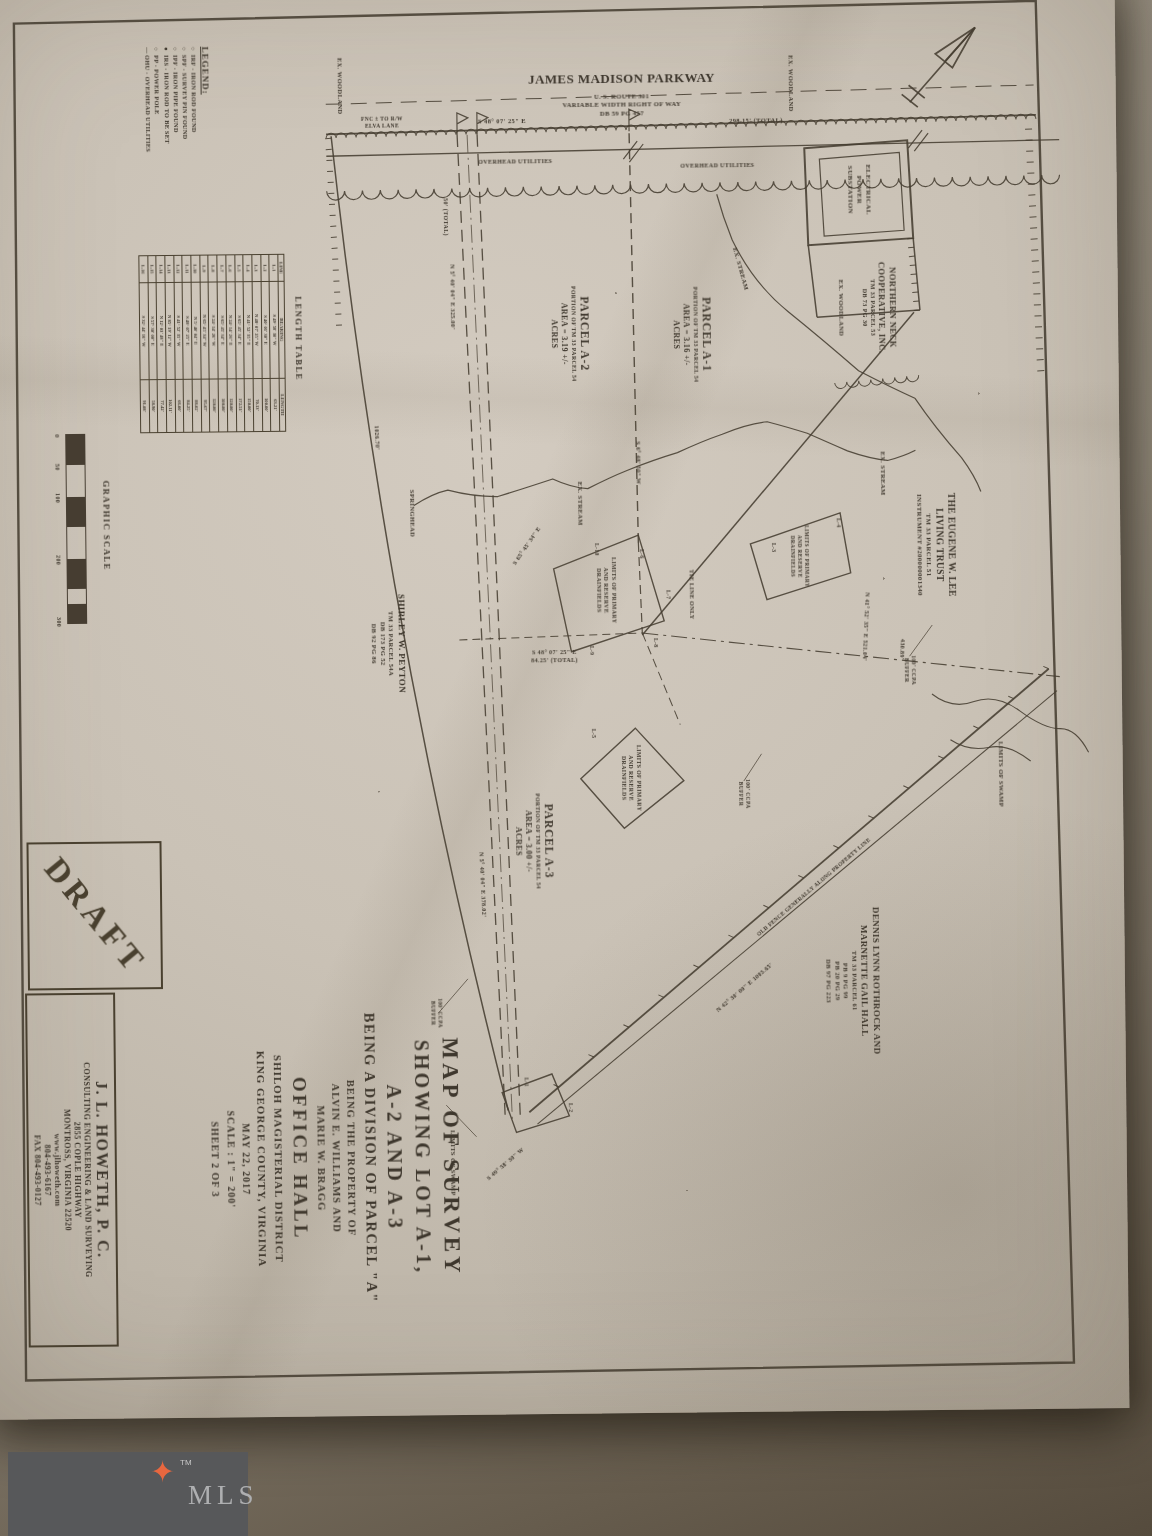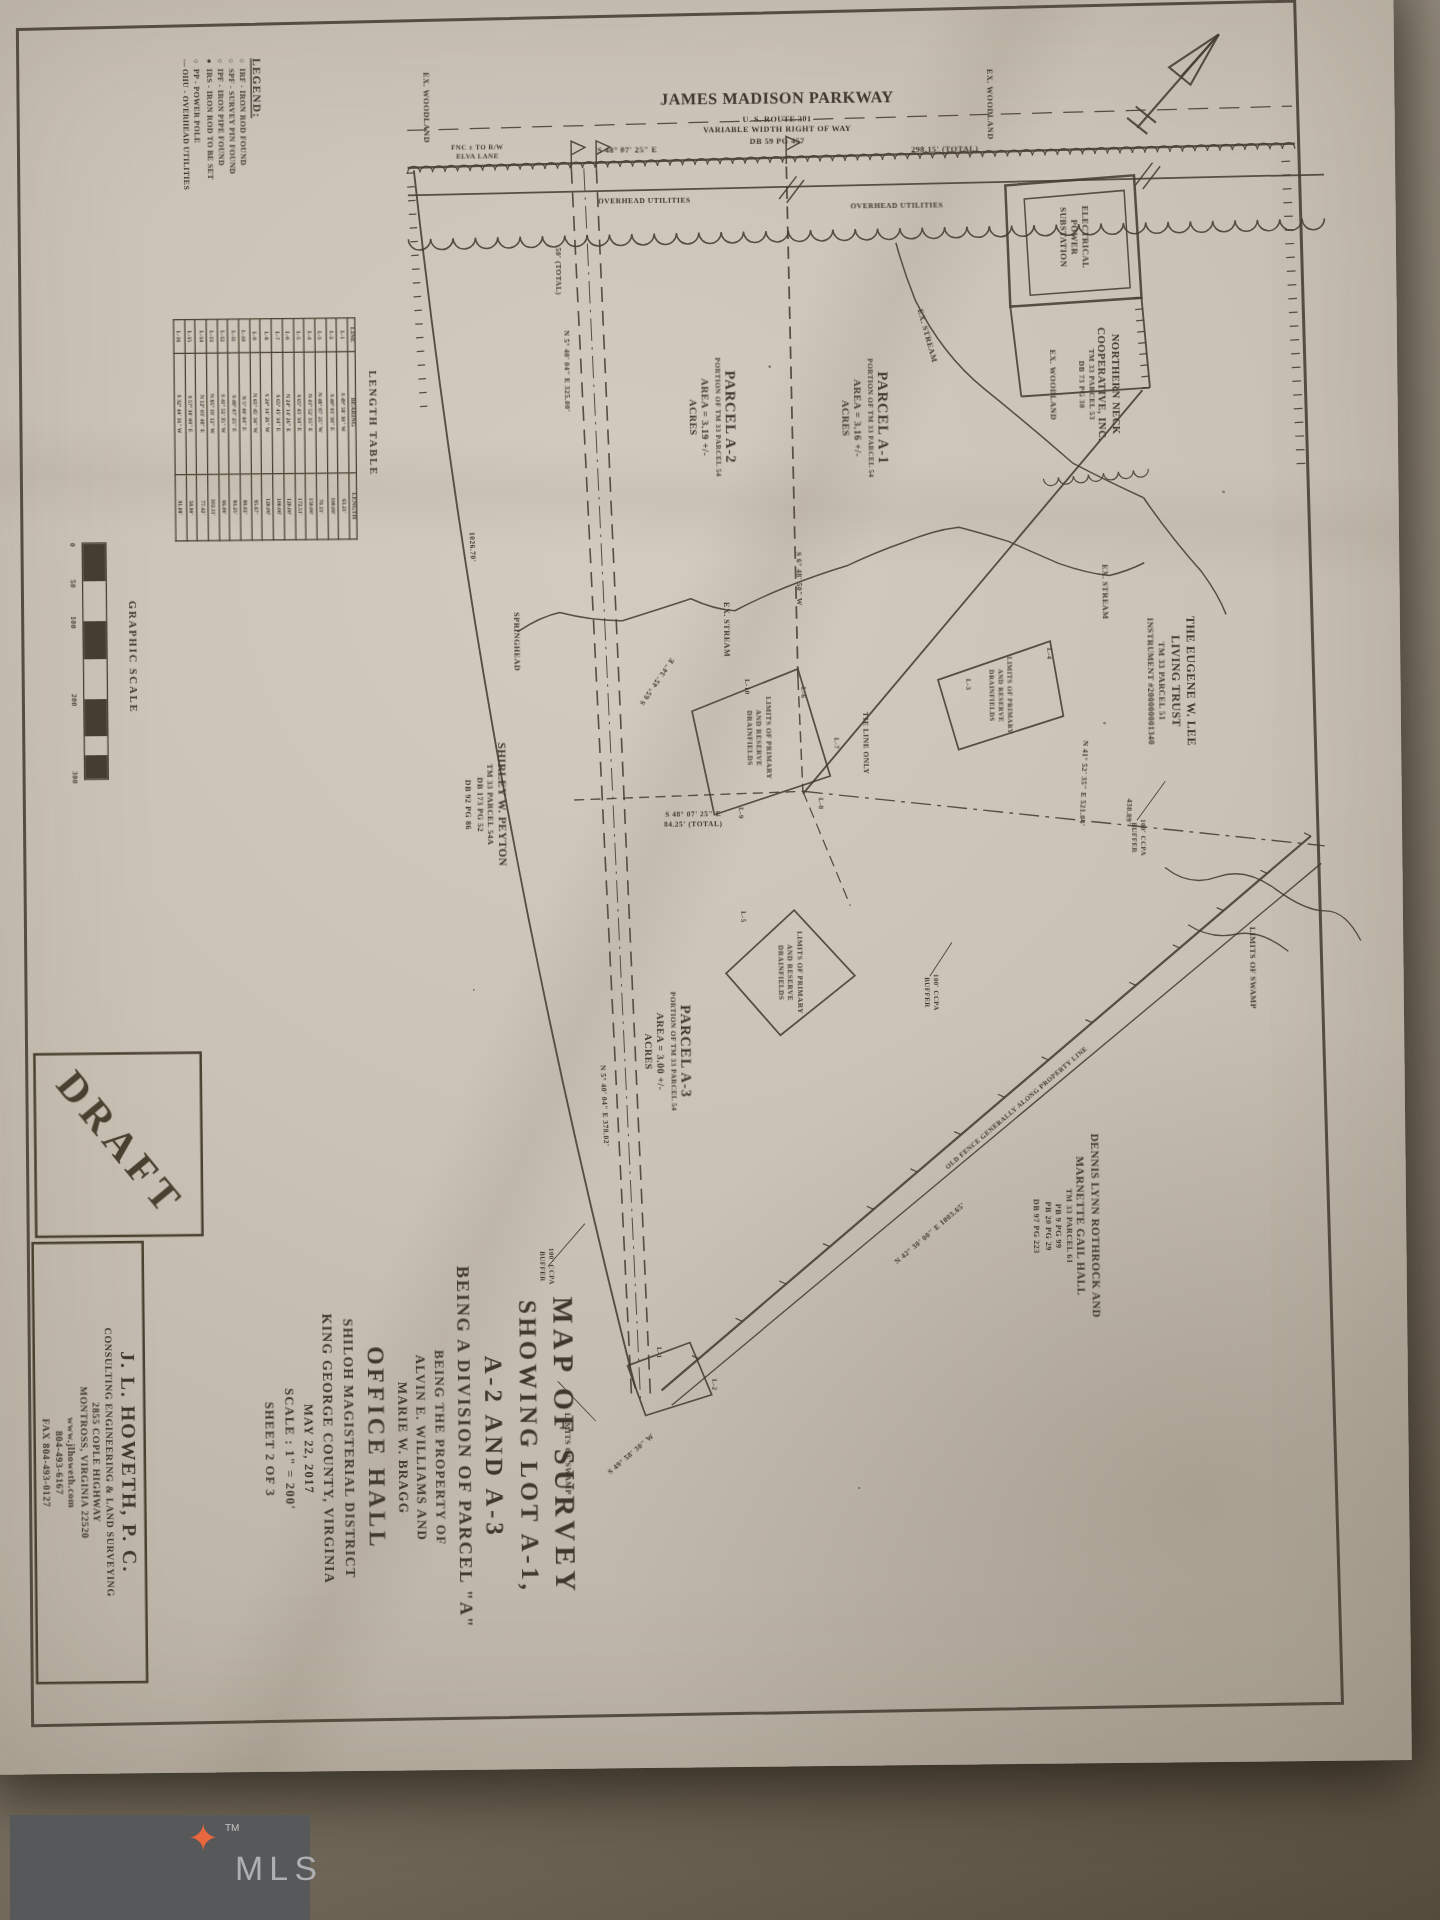--- a/index.html
+++ b/index.html
@@ -87,21 +87,21 @@
   
   .gsbar{position:absolute;left:88px;top:445px;width:18px;height:188px;border:1.6px solid #463d31;filter:blur(.2px);
     background:linear-gradient(180deg,#463d31 0 16%,rgba(0,0,0,0) 16% 33%,#463d31 33% 49%,rgba(0,0,0,0) 49% 66%,#463d31 66% 82%,rgba(0,0,0,0) 82% 90%,#463d31 90% 100%)}
   
   .mls{position:absolute;left:8px;top:1452px;width:240px;height:84px;background:#57585a;z-index:5}
   .mls .b{position:absolute;left:16px;top:2px;font-family:"DejaVu Serif",serif;font-weight:700;
     font-size:52px;color:#f3f1ec;letter-spacing:1px}
   .mls .star{position:absolute;left:142px;top:2px;color:#E8673F;font-size:30px;font-family:"DejaVu Sans",sans-serif}
   .mls .tm{position:absolute;left:172px;top:6px;color:#c9c9c9;font-size:8px;font-family:"Liberation Sans",sans-serif}
   .mls .mlstxt{position:absolute;left:180px;top:28px;color:#aeafb1;font-size:27px;letter-spacing:5px;
-    font-family:Liberation Sans, sans-serif;font-weight:400}
+    font-family:Liberation Serif, serif;font-weight:400}
 </style>
 </head>
 <body>
 
 <div class="sheet">
 
   <svg class="lines" width="1152" height="1536" viewBox="0 0 1152 1536" fill="none" stroke="#463d31" stroke-opacity=".88">
 
     <polygon points="41,34 1063,22 1087,1384 39,1391" stroke-width="2.4"></polygon>
 

